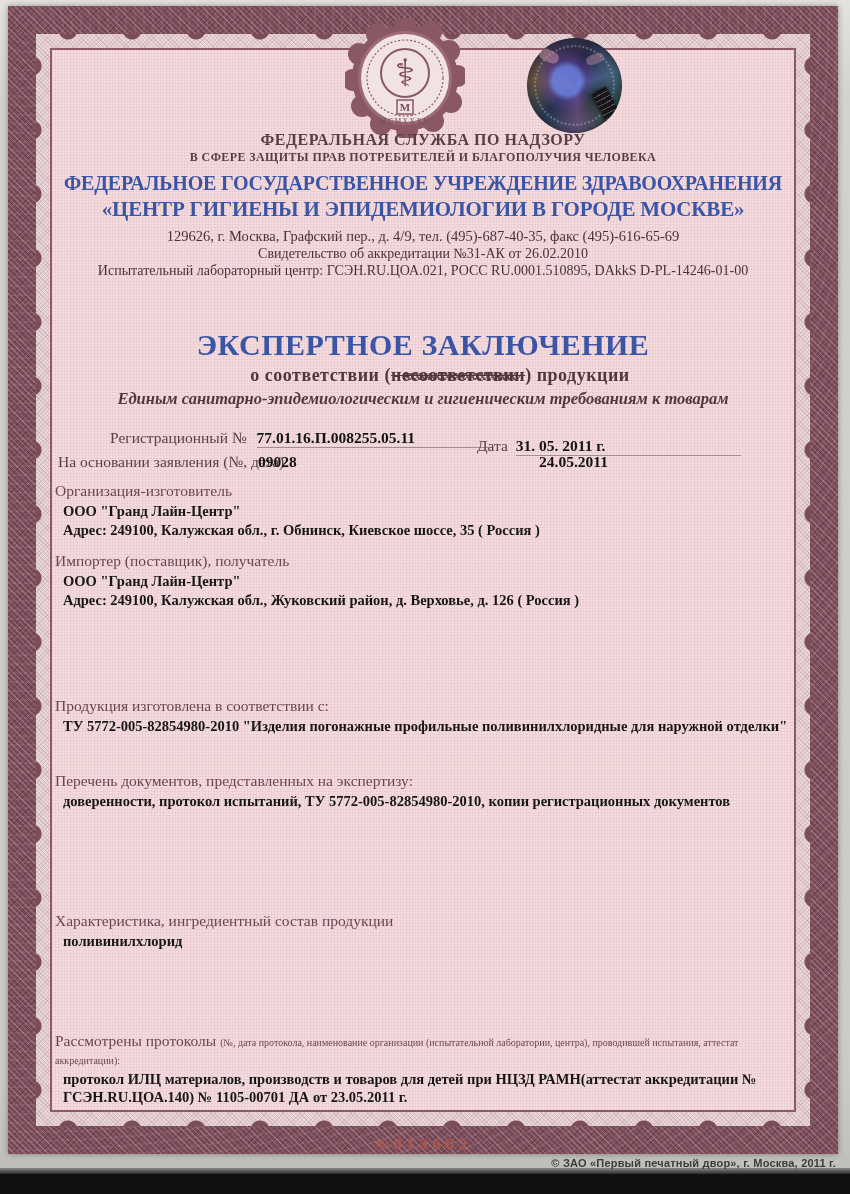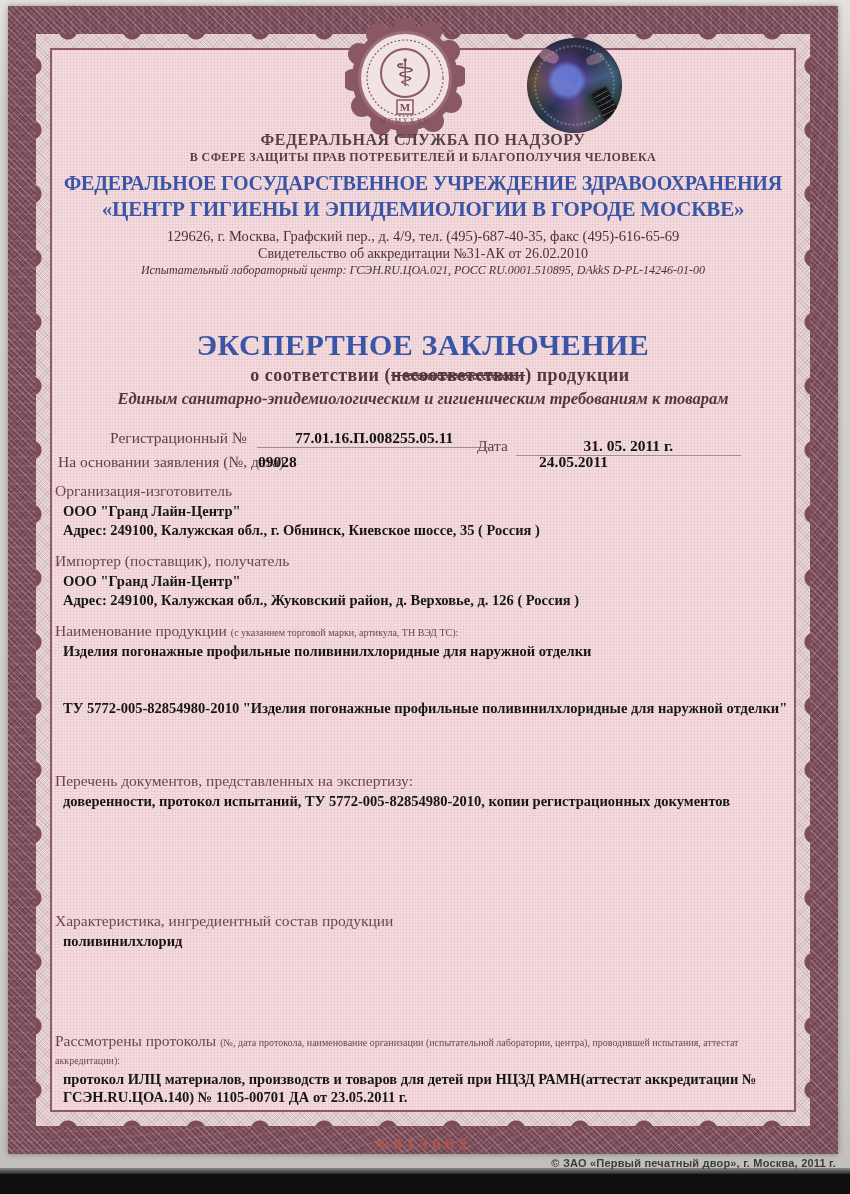--- a/index.html
+++ b/index.html
@@ -49,32 +49,32 @@
   }
 
   
   .abs{position:absolute;left:0;width:100%;text-align:center;}
   .hdr1{top:125px;font-weight:bold;font-size:16px;letter-spacing:.5px;color:#564044;}
   .hdr2{top:144px;font-weight:bold;font-size:12px;letter-spacing:.4px;color:#564044;}
   .blue1{top:166px;font-weight:bold;font-size:20px;color:#3a54a6;letter-spacing:-.2px;}
   .blue2{top:191px;font-weight:bold;font-size:21px;color:#3a54a6;letter-spacing:-.2px;}
   .addr{top:222px;font-size:14.5px;color:#453539;}
   .accr{top:240px;font-size:14px;color:#453539;}
-  .labc{top:257px;font-size:12px;color:#453539;font-style:italic;}
+  .labc{top:257px;font-size:14px;color:#453539;}
   .title-main{top:322px;font-weight:bold;font-size:30px;color:#3a54a6;letter-spacing:.5px;}
   .title-sub{top:359px;font-weight:bold;font-size:18px;color:#4f383c;letter-spacing:.5px;padding-left:17px;}
   .title-sub2{top:383px;font-weight:bold;font-size:16.5px;color:#4f383c;font-style:italic;}
   .struck{position:relative;display:inline-block;}
   .struck .base{text-decoration:line-through;}
   .struck .over{position:absolute;left:-2px;top:0;width:104%;overflow:hidden;white-space:nowrap;
     letter-spacing:-2.5px;font-size:15px;top:2px;color:#4f383c;opacity:.85;}
 
   .fieldrow{position:absolute;font-size:15.5px;color:#5c4147;}
   .fv{font-weight:bold;color:#141414;font-size:15.5px;}
-  .uline{display:inline-block;border-bottom:1px solid #a18e92;text-align:center;font-family:Liberation Serif, serif;}
+  .uline{display:inline-block;border-bottom:1px solid #a18e92;text-align:left;font-family:Liberation Serif, serif;}
 
   .section{position:absolute;left:47px;width:740px;}
   .sec-label{font-size:15.5px;color:#6b464d;}
   .sec-note{font-size:10px;color:#6b464d;}
   .sec-lines{margin-top:2px;padding-left:8px;font-weight:bold;color:#161616;font-size:14.5px;line-height:18px;}
   .sec-lines div{margin-bottom:1px;}
 
   .serial{top:1093px;font-family:"DejaVu Serif",serif;font-size:13px;color:#b2544a;letter-spacing:4px;font-weight:bold;margin-top:38px;}
 
   .copyright{position:absolute;right:14px;top:1157px;font-family:"Liberation Sans",sans-serif;
@@ -181,28 +181,22 @@
         <div>Адрес: 249100, Калужская обл., г. Обнинск, Киевское шоссе, 35 ( Россия )</div>
       </div>
   </div>
   <div class="section" style="top:546px;">
     <span class="sec-label">Импортер (поставщик), получатель</span>
     <div class="sec-lines">
         <div>ООО "Гранд Лайн-Центр"</div>
         <div>Адрес: 249100, Калужская обл., Жуковский район, д. Верховье, д. 126 ( Россия )</div>
       </div>
   </div>
-  <div class="section" style="top:616px;">
-    <span class="sec-label">Наименование продукции</span>
-    <span class="sec-note">(с указанием торговой марки, артикула, ТН ВЭД ТС):</span>
-    <div class="sec-lines">
-        <div>Изделия погонажные профильные поливинилхлоридные для наружной отделки</div>
-      </div>
-  </div>
   <div class="section" style="top:691px;">
+    <span class="sec-label">Продукция изготовлена в соответствии с:</span>
     <div class="sec-lines">
         <div>ТУ 5772-005-82854980-2010 "Изделия погонажные профильные поливинилхлоридные для наружной отделки"</div>
       </div>
   </div>
   <div class="section" style="top:766px;">
     <span class="sec-label">Перечень документов, представленных на экспертизу:</span>
     <div class="sec-lines">
         <div>доверенности, протокол испытаний, ТУ 5772-005-82854980-2010, копии регистрационных документов</div>
       </div>
   </div>

